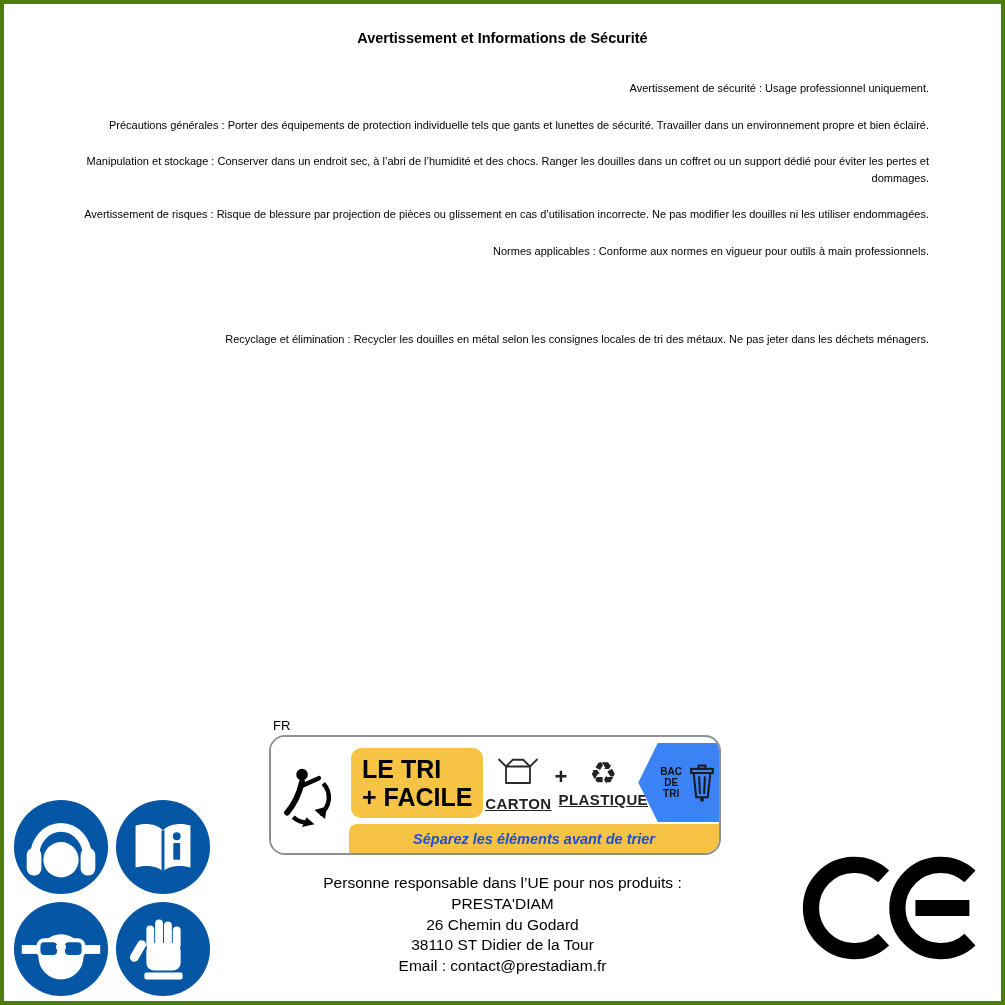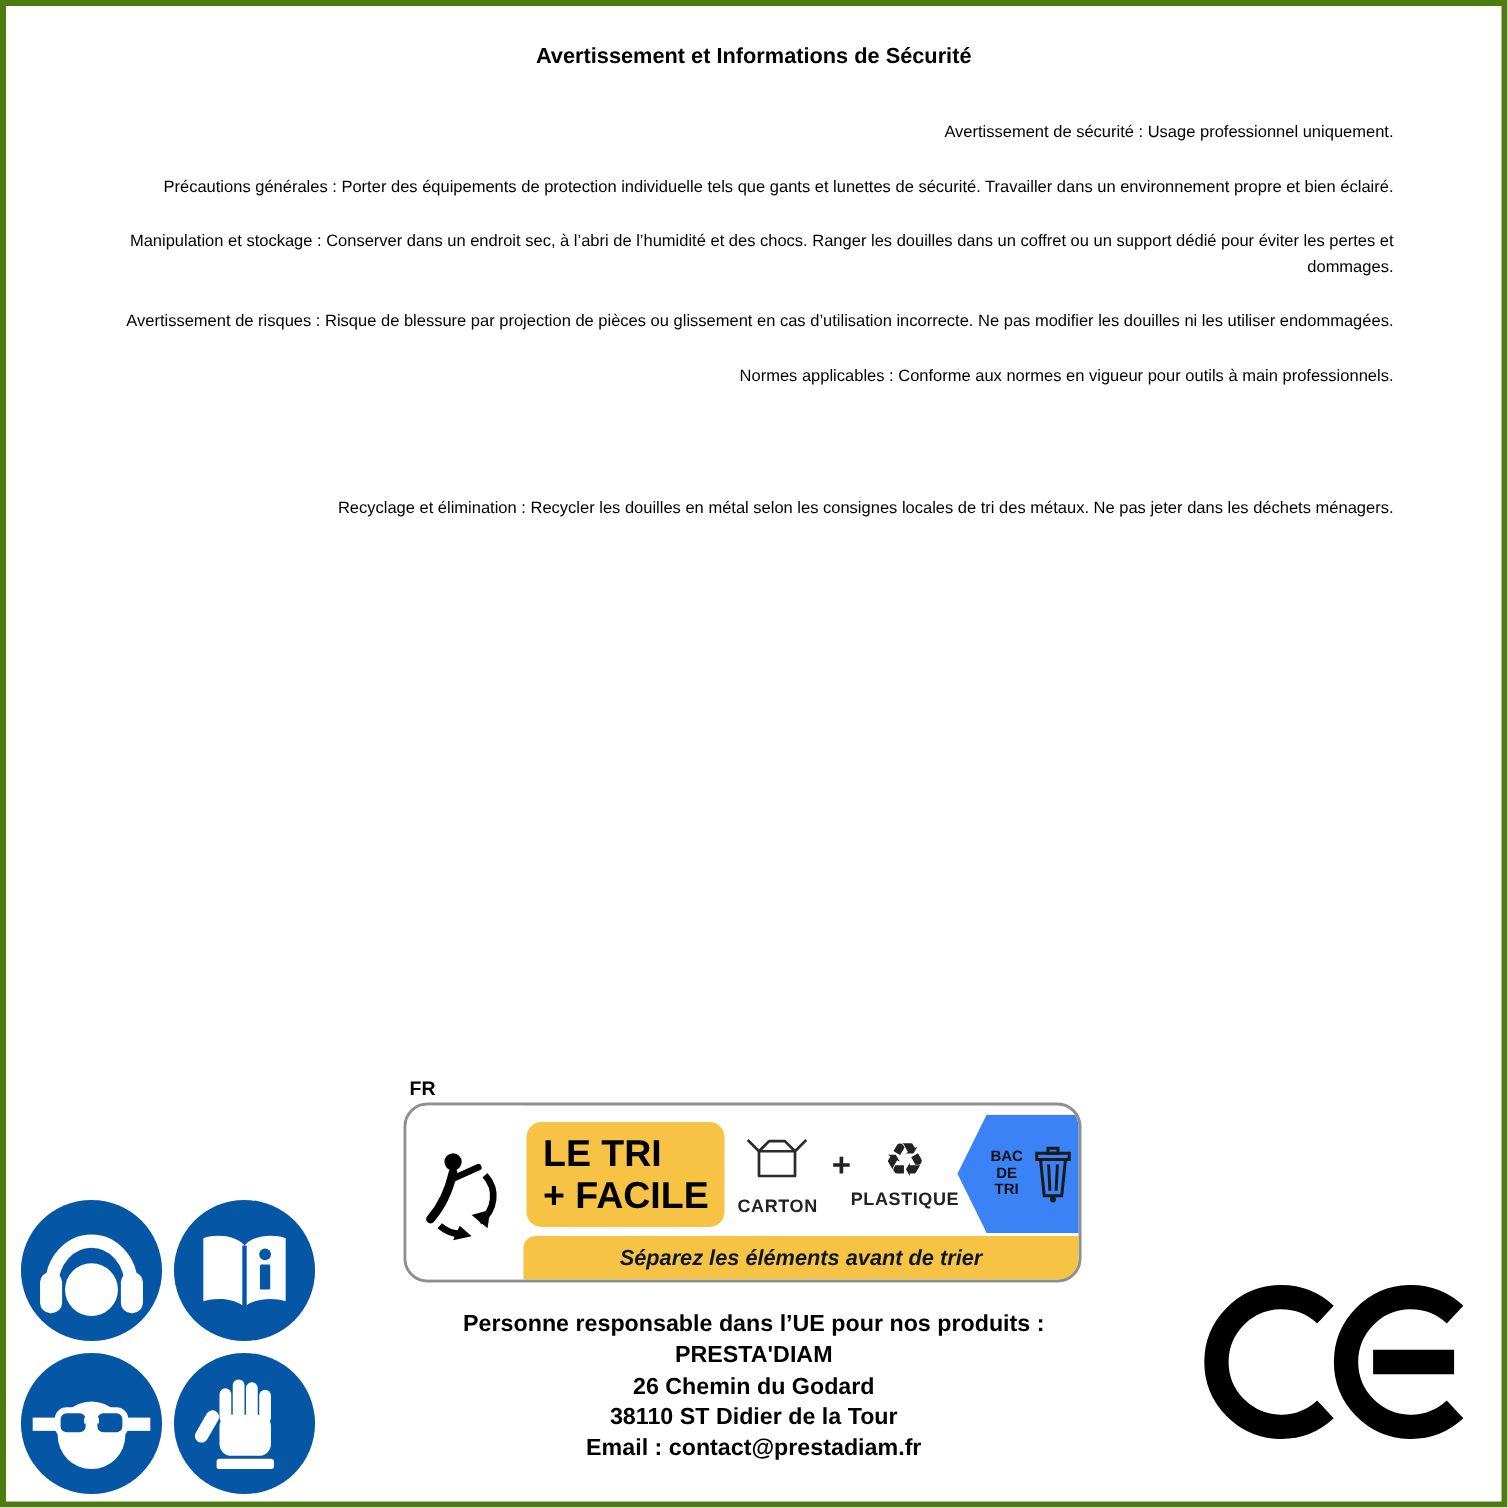--- a/index.html
+++ b/index.html
@@ -31,21 +31,21 @@
   
   .safety-icon { position:absolute; width:98px; height:98px; }
   .safety-icon svg { width:100%; height:100%; display:block; }
   .pos-a { left:8px;  top:794px; }
   .pos-b { left:110px; top:794px; }
   .pos-c { left:8px;  top:896px; }
   .pos-d { left:110px; top:896px; }
 
   
   .triman-wrap { position:absolute; left:265px; top:714px; width:452px; }
-  .fr-code { font-weight:bold; font-size:13px; margin:0 0 2px 4px; }
+  .fr-code { font-weight:normal; font-size:13px; margin:0 0 2px 4px; }
   .tri-label {
     width:452px; height:120px;
     border:2px solid #8f8f8f;
     border-radius:16px;
     background:#fff;
     display:flex;
     overflow:hidden;
   }
   .triman-col { width:78px; display:flex; align-items:center; justify-content:center; background:#fff; }
   .triman-col svg { width:62px; height:66px; }
@@ -54,47 +54,47 @@
   .headline {
     background:#f6c344;
     border-radius:10px;
     padding:7px 11px;
     font-weight:bold;
     font-size:25px;
     line-height:1.12;
     white-space:nowrap;
   }
   .material { display:flex; flex-direction:column; align-items:center; gap:2px; min-width:56px; }
-  .material-caption { font-size:12px; font-weight:bold; letter-spacing:.4px; color:#222; }
+  .material-caption { font-size:15px; font-weight:bold; letter-spacing:.4px; color:#222;text-decoration:underline; }
   .plus-sign { font-size:22px; font-weight:bold; color:#222; margin:0 1px 12px 1px; }
   .recycle-glyph { font-family:"DejaVu Sans", sans-serif; font-size:31px; line-height:1; color:#222; }
   .chevron {
     margin-left:auto;
     align-self:stretch;
     background:#3b82f6;
     clip-path:polygon(0 50%, 22% 0, 100% 0, 100% 100%, 22% 100%);
     display:flex; align-items:center; gap:5px;
     padding:6px 10px 6px 22px;
   }
   .bin-text { font-size:10px; font-weight:bold; line-height:1.1; text-align:center; color:#111; }
   .bin-glyph svg { width:30px; height:42px; display:block; }
   .tagline-row {
     height:29px;
     background:#f6c344;
     display:flex; align-items:center; justify-content:center;
     font-style:italic; font-weight:bold;
-    font-size:14.5px; color:#0f172a;
+    font-size:14.5px; color:#1d4ed8;
     border-top-left-radius:8px;
   }
 
   
   .address {
     position:absolute; left:0; right:0; top:869px;
     text-align:center;
-    font-weight:bold;
+    font-weight:normal;
     font-size:15.5px;
     line-height:20.8px;
   }
 
   
   .ce { position:absolute; left:798px; top:850px; width:180px; }
   .ce svg { width:100%; display:block; }
 </style>
 </head>
 <body>

